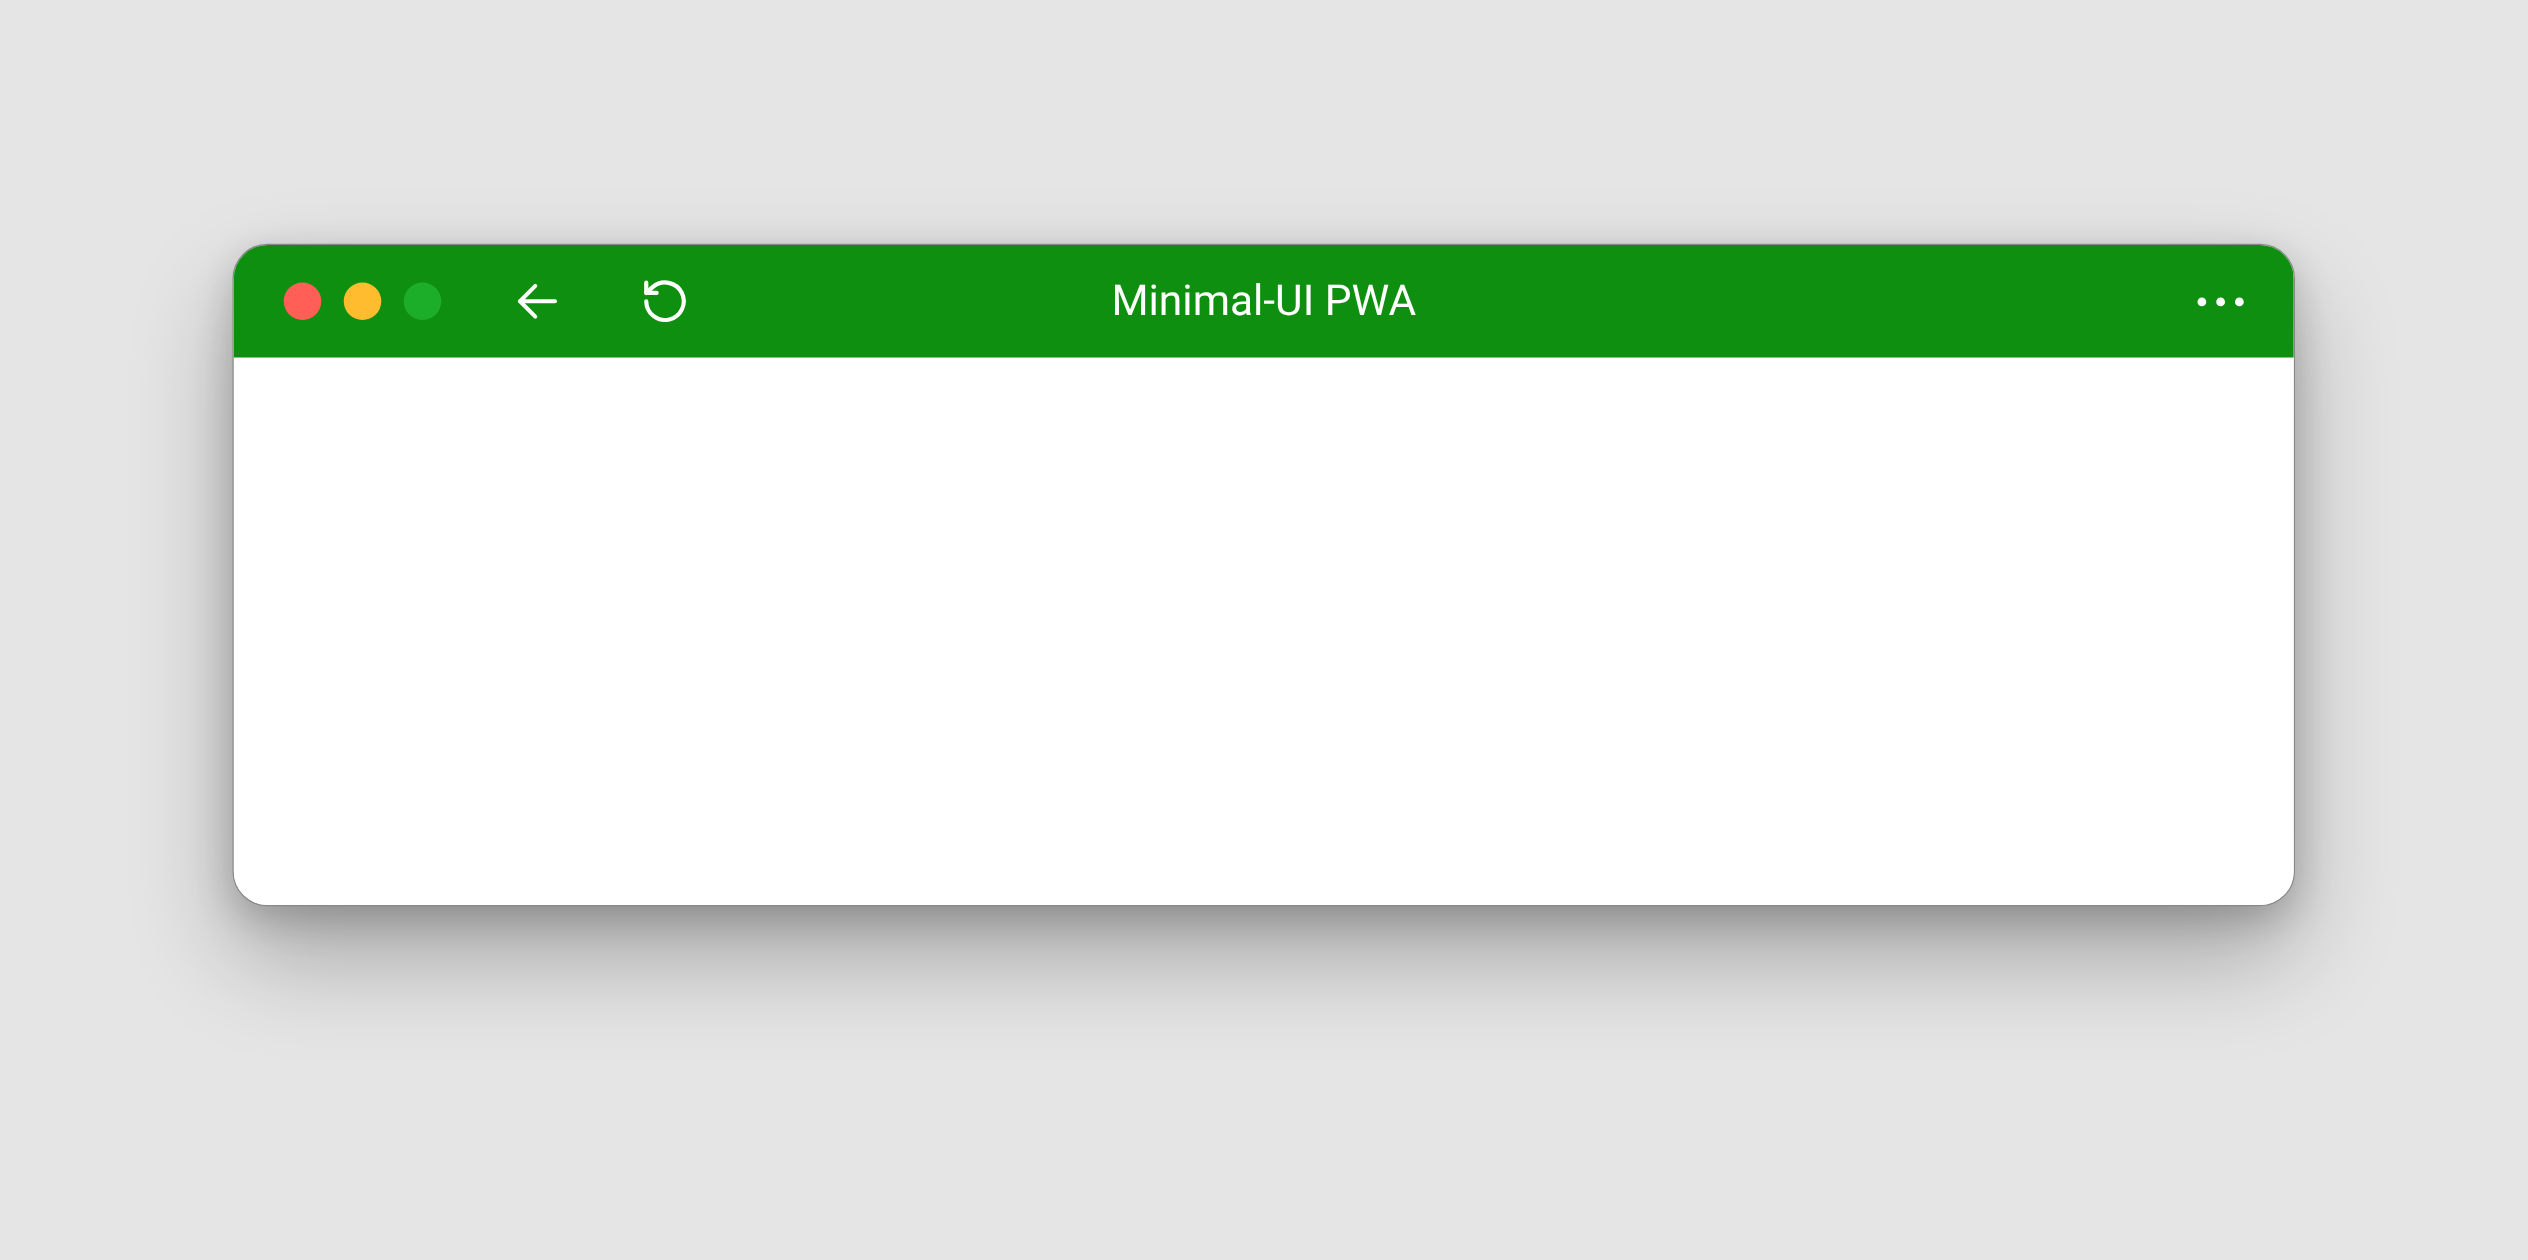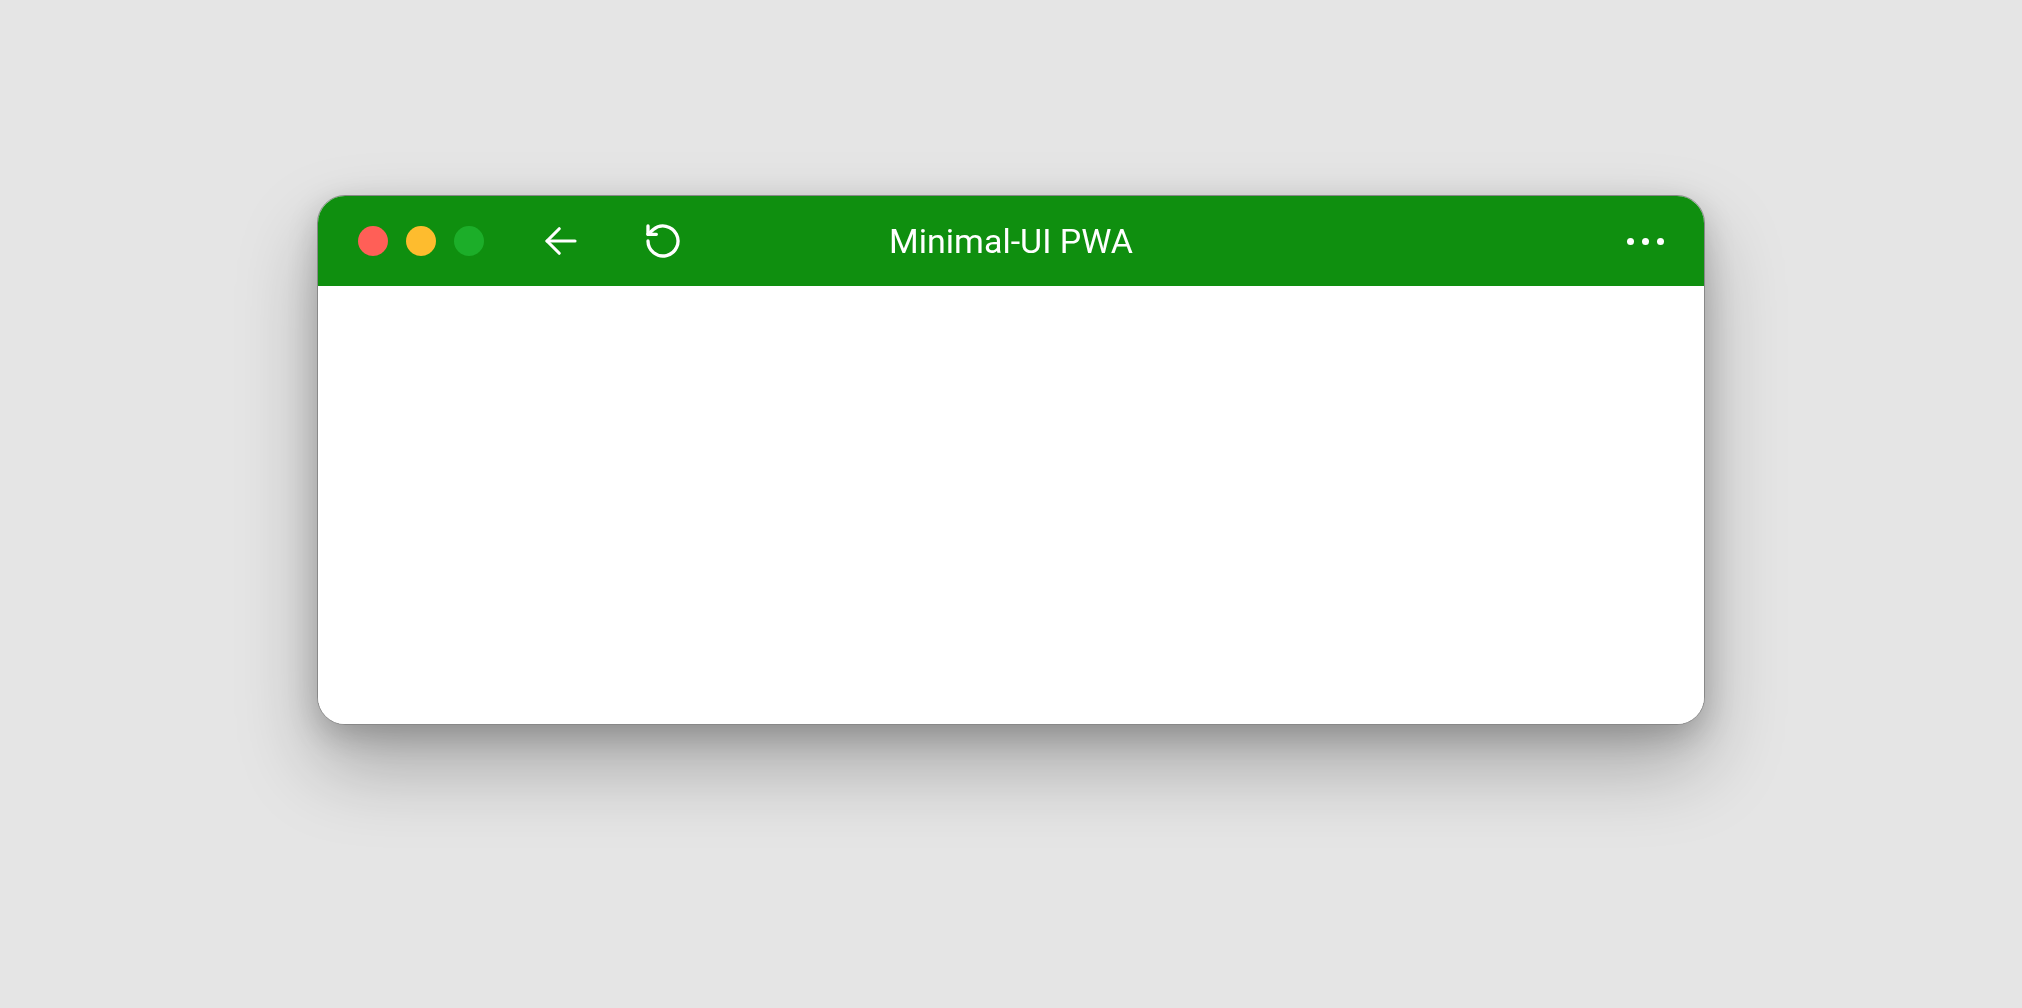--- a/index.html
+++ b/index.html
@@ -11,21 +11,21 @@
       background: #e5e5e5;
       width: 2022px;
       height: 1008px;
       display: flex;
       align-items: flex-start;
       justify-content: center;
       font-family: -apple-system, BlinkMacSystemFont, "Segoe UI", Roboto, Helvetica, Arial, sans-serif;
       padding-top: 195px;
     }
     .window {
-      width: 1388px;
+      width: 1650px;
       height: 530px;
       background: #ffffff;
       border-radius: 28px;
       overflow: hidden;
       box-shadow: 0 40px 80px rgba(0,0,0,0.28), 0 10px 30px rgba(0,0,0,0.18);
       border: 1px solid #888;
       display: flex;
       flex-direction: column;
     }
     .titlebar {

